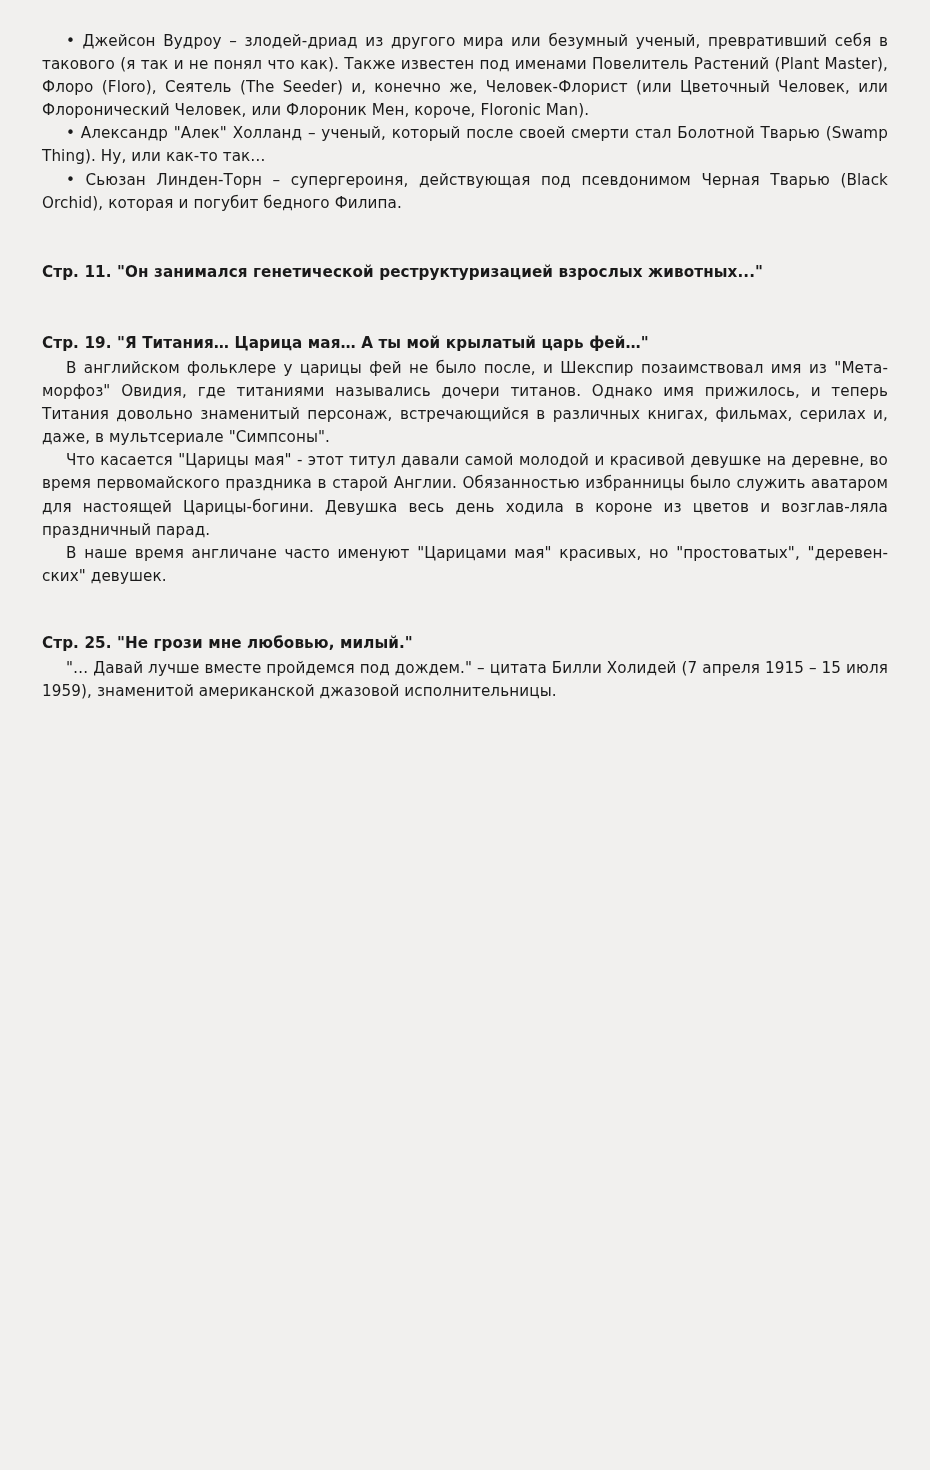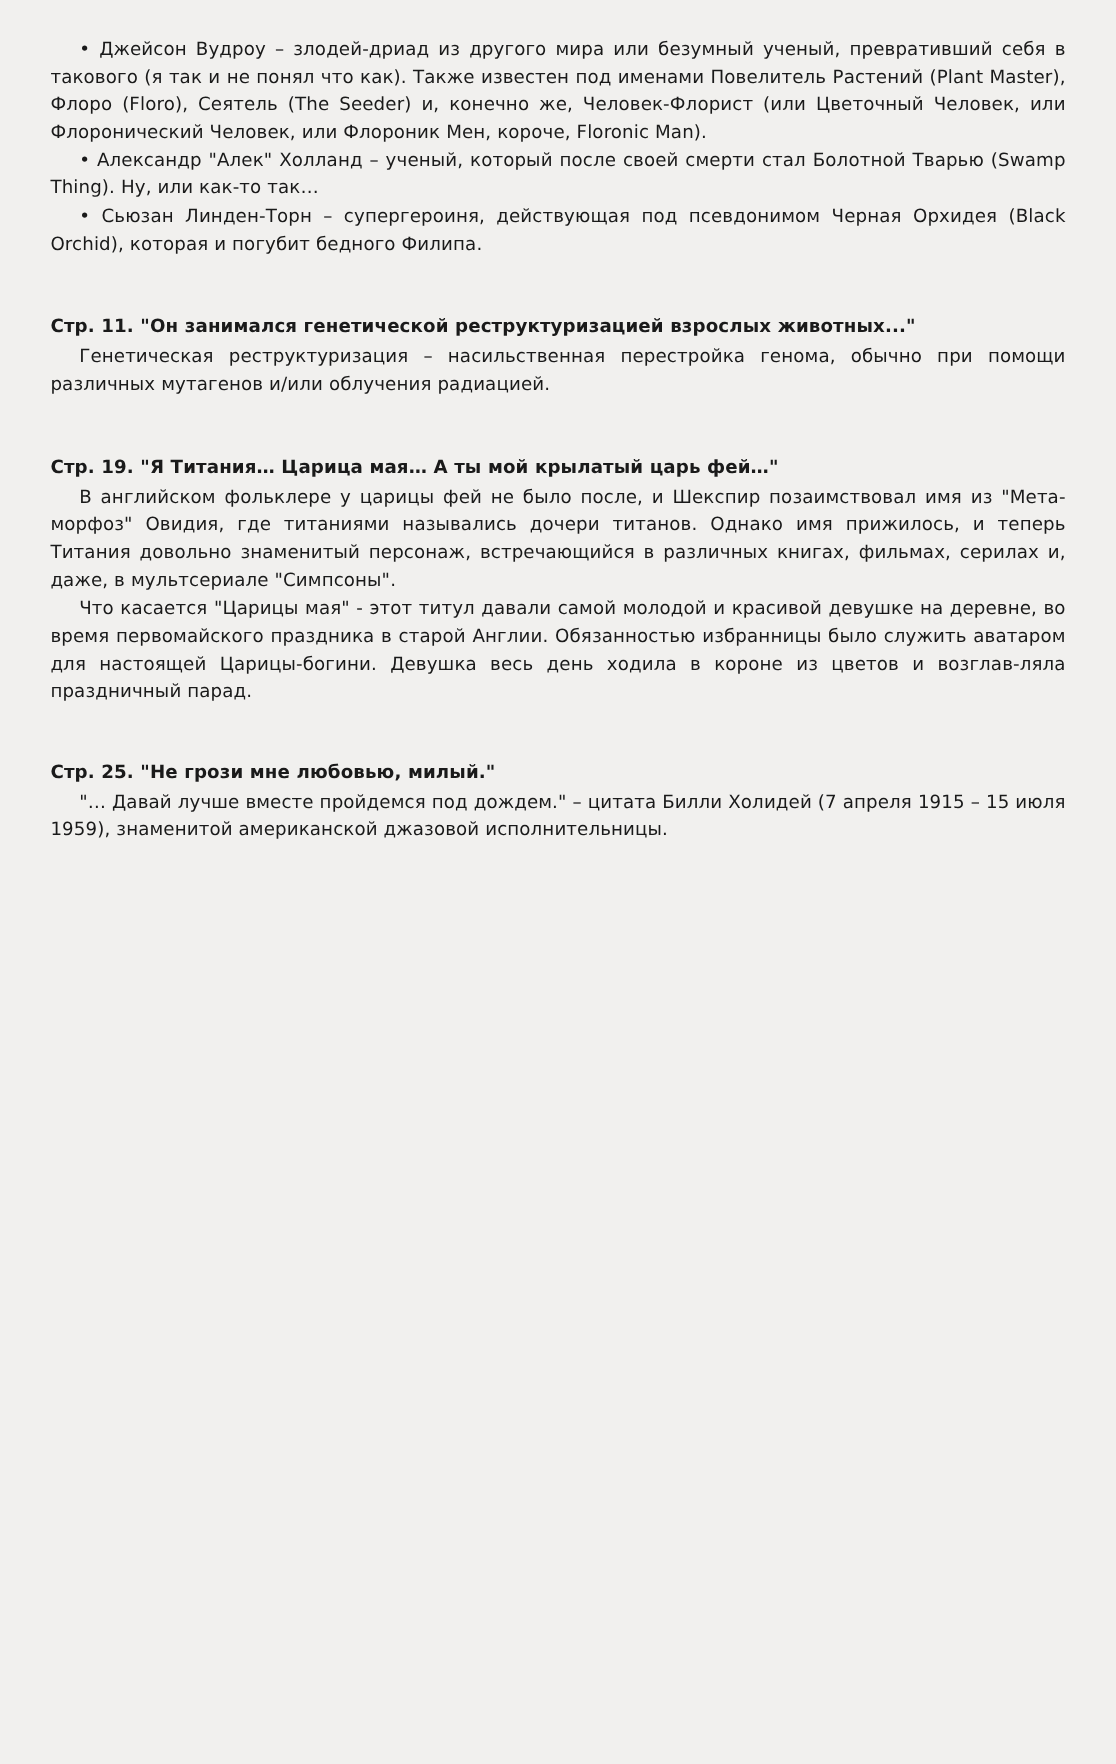--- a/index.html
+++ b/index.html
@@ -56,34 +56,34 @@
   }
 </style>
 </head>
 <body>
 
 <div class="page">
   <div class="content">
 
     <p class="bullet">• Джейсон Вудроу – злодей-дриад из другого мира или безумный ученый, превративший себя в такового (я так и не понял что как). Также известен под именами Повелитель Растений (Plant Master), Флоро (Floro), Сеятель (The Seeder) и, конечно же, Человек-Флорист (или Цветочный Человек, или Флоронический Человек, или Флороник Мен, короче, Floronic Man).</p>
     <p class="bullet">• Александр "Алек" Холланд – ученый, который после своей смерти стал Болотной Тварью (Swamp Thing). Ну, или как-то так…</p>
-    <p class="bullet">• Сьюзан Линден-Торн – супергероиня, действующая под псевдонимом Черная Орхидея (Black Orchid), которая и погубит бедного Филипа.</p>
+    <p class="bullet">• Сьюзан Линден-Торн – супергероиня, действующая под псевдонимом Черная Тварью (Black Orchid), которая и погубит бедного Филипа.</p>
 
     <div class="gap-section"></div>
 
     <h3 class="heading">Стр. 11. "Он занимался генетической реструктуризацией взрослых животных..."</h3>
     <div class="after-heading"></div>
-    <p class="indent">Генетическая реструктуризация – насильственная перестройка генома, обычно при помощи различных мутагенов и/или облучения радиацией.</p>
 
     <div class="gap-section"></div>
 
     <h3 class="heading">Стр. 19. "Я Титания… Царица мая… А ты мой крылатый царь фей…"</h3>
     <div class="after-heading"></div>
     <p class="indent">В английском фольклере у царицы фей не было после, и Шекспир позаимствовал имя из "Мета-морфоз" Овидия, где титаниями назывались дочери титанов. Однако имя прижилось, и теперь Титания довольно знаменитый персонаж, встречающийся в различных книгах, фильмах, серилах и, даже, в мультсериале "Симпсоны".</p>
     <p class="indent">Что касается "Царицы мая" - этот титул давали самой молодой и красивой девушке на деревне, во время первомайского праздника в старой Англии. Обязанностью избранницы было служить аватаром для настоящей Царицы-богини. Девушка весь день ходила в короне из цветов и возглав-ляла праздничный парад.</p>
+    <p class="indent">В наше время англичане часто именуют "Царицами мая" красивых, но "простоватых", "деревен-ских" девушек.</p>
 
     <div class="gap-section-sm"></div>
 
     <h3 class="heading">Стр. 25. "Не грози мне любовью, милый."</h3>
     <div class="after-heading"></div>
     <p class="indent">"… Давай лучше вместе пройдемся под дождем." – цитата Билли Холидей (7 апреля 1915 – 15 июля 1959), знаменитой американской джазовой исполнительницы.</p>
 
   </div>
 </div>
 

